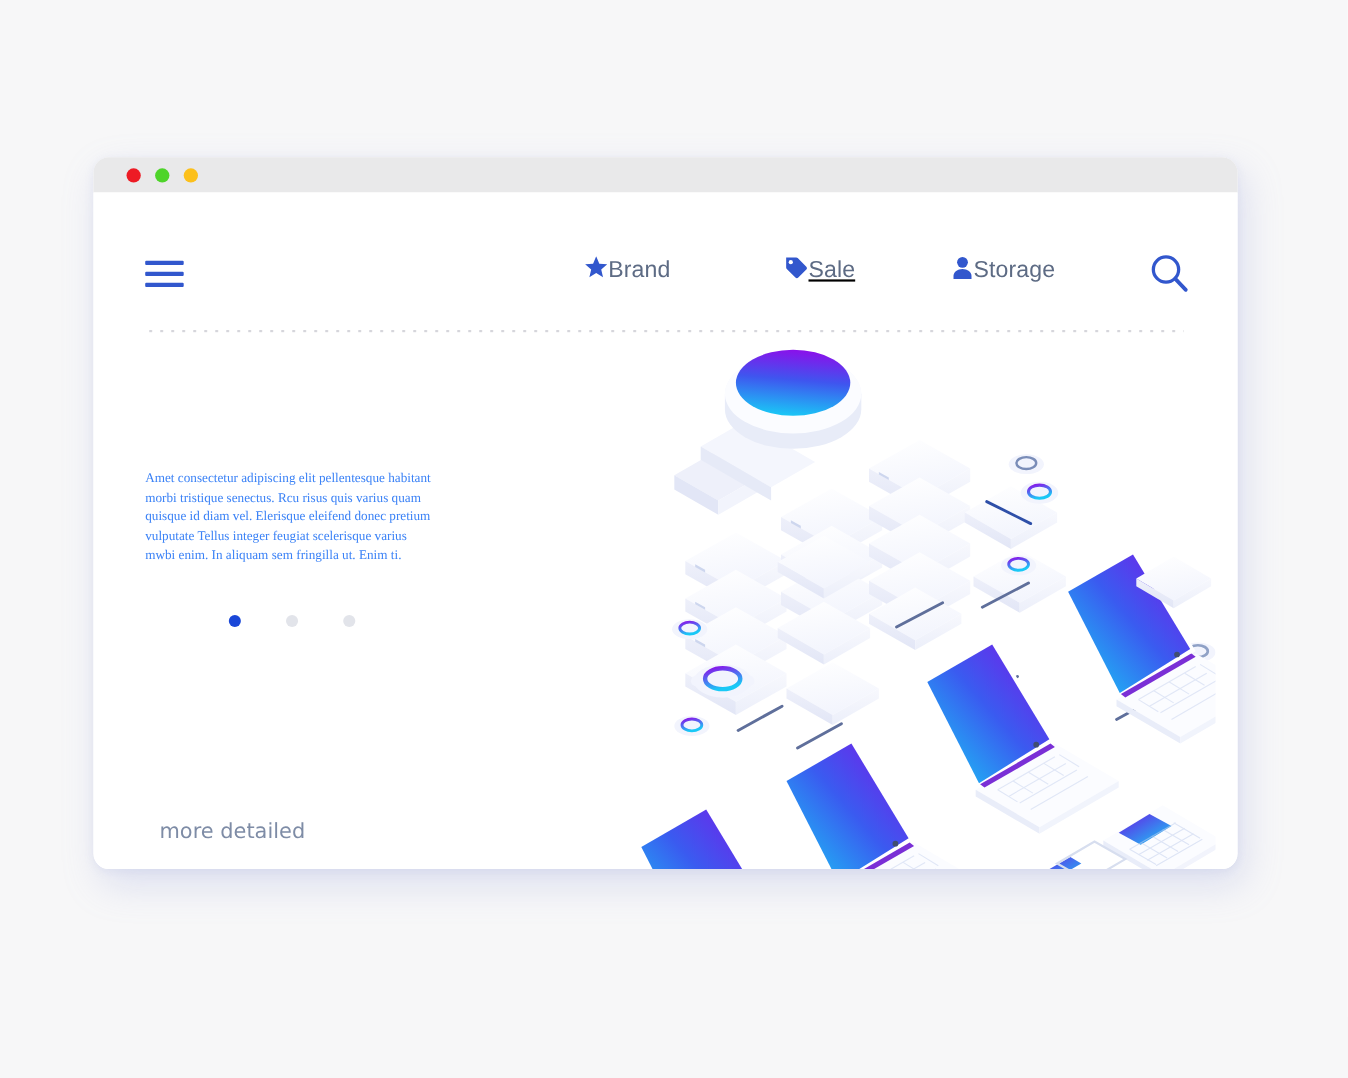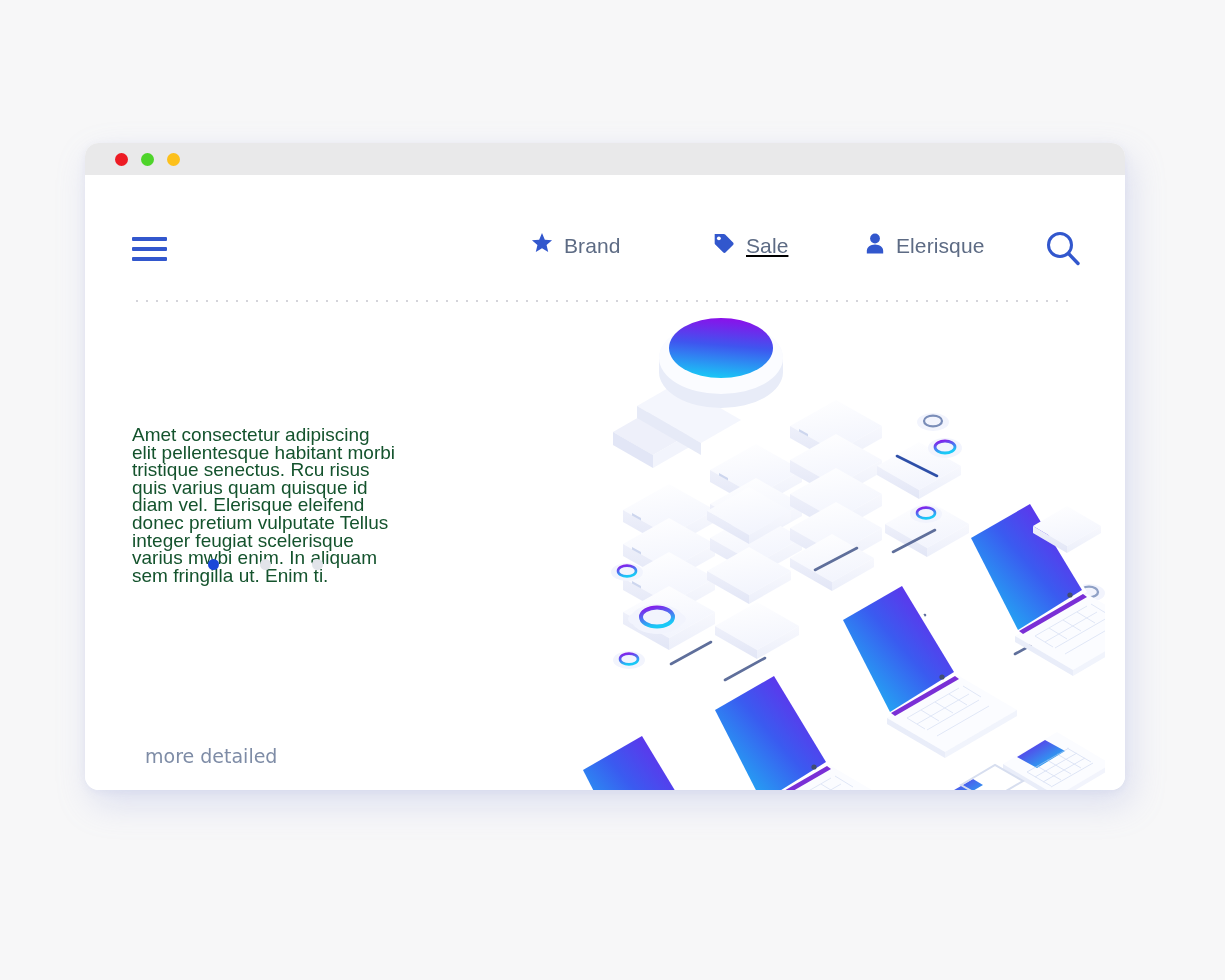--- a/index.html
+++ b/index.html
@@ -49,21 +49,21 @@
     width: 35px; height: 24px; cursor: pointer;
   }
   #hamburger-button span {
     display: block; width: 35px; height: 4px;
     background: #3257cd; border-radius: 1px; margin-bottom: 6px;
   }
   #hamburger-button span:last-child { margin-bottom: 0; }
 
   .nav-item {
     position: absolute; top: 58px;
-    display: flex; align-items: center; gap: 11px;
+    display: flex; align-items: center; 
     cursor: pointer;
   }
   .nav-item .label {
     font-size: 21px; color: #5d6b84; letter-spacing: .1px;
     font-family: "Liberation Sans", sans-serif;
   }
   #nav-brand    { left: 446px; }
   #nav-sale     { left: 628px; text-decoration: underline; }
   #nav-personal { left: 780px; }
   #search-button { position: absolute; left: 959px; top: 55px; cursor: pointer; }
@@ -79,23 +79,23 @@
   
   #hero-title {
     position: absolute; left: 47px; top: 152px;
     font-size: 56px; font-weight: 400;
     color: #3558cf; letter-spacing: -0.4px;
     font-family: "DejaVu Sans", sans-serif;
   }
   #hero-paragraph {
     position: absolute; left: 47px; top: 251px;
     width: 266px;
-    font-size: 19px; line-height: 17.6px;
-    color: #14532d;
-    font-family: Liberation Sans, sans-serif;
+    font-size: 12px; line-height: 17.6px;
+    color: #3b82f6;
+    font-family: Liberation Serif, serif;
   }
   #carousel-dots {
     position: absolute; left: 123px; top: 384px;
     display: flex; gap: 41px;
   }
   .cdot { width: 11px; height: 11px; border-radius: 50%; cursor: pointer; }
   .cdot.active { background: #1a47d8; }
   .cdot.inactive { background: #e2e4ea; }
 
   #more-detailed-link {
@@ -151,21 +151,21 @@
         <span class="label">Sale</span>
       </div>
 
       <div class="nav-item" id="nav-personal">
         <span>
           <svg width="20" height="21" viewBox="0 0 22 23">
             <circle cx="11" cy="6" r="5.4" fill="#3257cd"></circle>
             <path fill="#3257cd" d="M11 12.6c-5 0-9 3.1-9 6.9v3.1h18v-3.1c0-3.8-4-6.9-9-6.9z"></path>
           </svg>
         </span>
-        <span class="label">Elerisque</span>
+        <span class="label">Storage</span>
       </div>
 
       <div id="search-button">
         <svg width="38" height="38" viewBox="0 0 38 38">
           <circle cx="16" cy="15" r="11.5" fill="none" stroke="#3257cd" stroke-width="3"></circle>
           <line x1="24.5" y1="23.5" x2="34" y2="33.5" stroke="#3257cd" stroke-width="3.4" stroke-linecap="round"></line>
         </svg>
       </div>
 
       <div id="nav-divider"></div>

